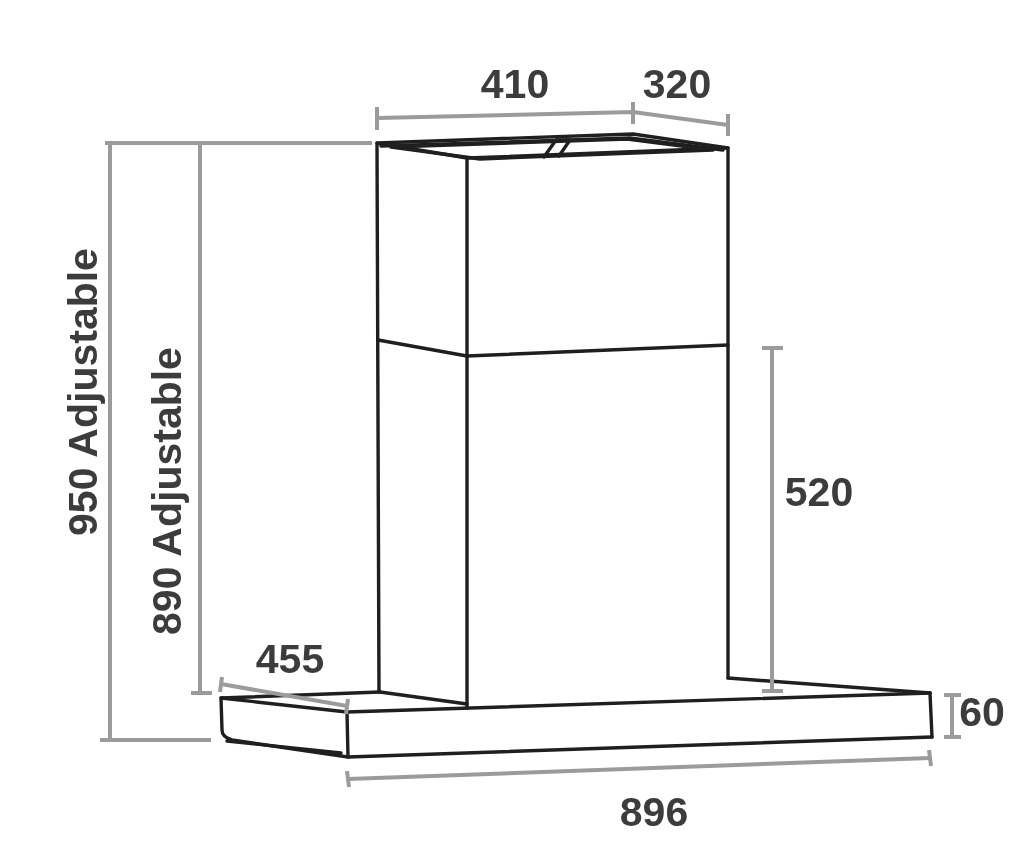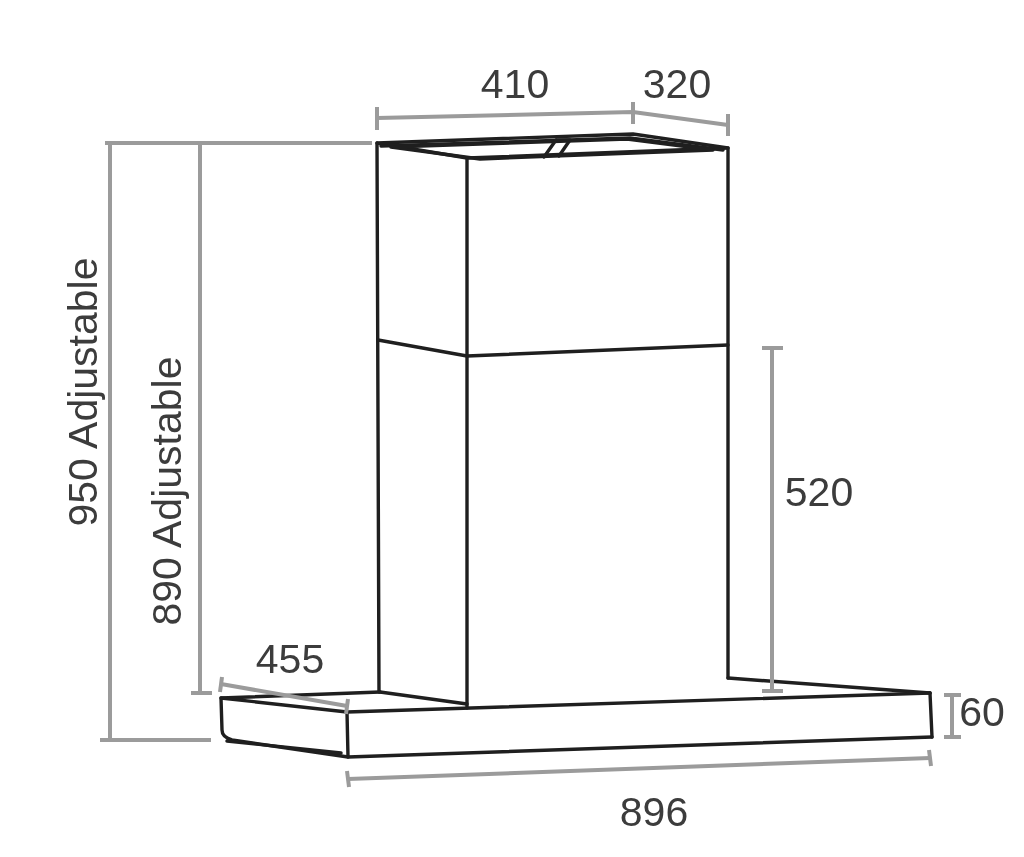--- a/index.html
+++ b/index.html
@@ -7,20 +7,21 @@
     padding: 0;
     background: #ffffff;
   }
   .stage {
     position: relative;
     width: 1024px;
     height: 857px;
     background: var(--background, #ffffff);
     font-family: "Liberation Sans", sans-serif;
     overflow: hidden;
+    font-weight: bold;
   }
   .stage svg {
     display: block;
     width: 100%;
     height: 100%;
   }
   .outline {
     fill: none;
     stroke: var(--line-black, #1f1f1f);
     stroke-width: 3.4;

